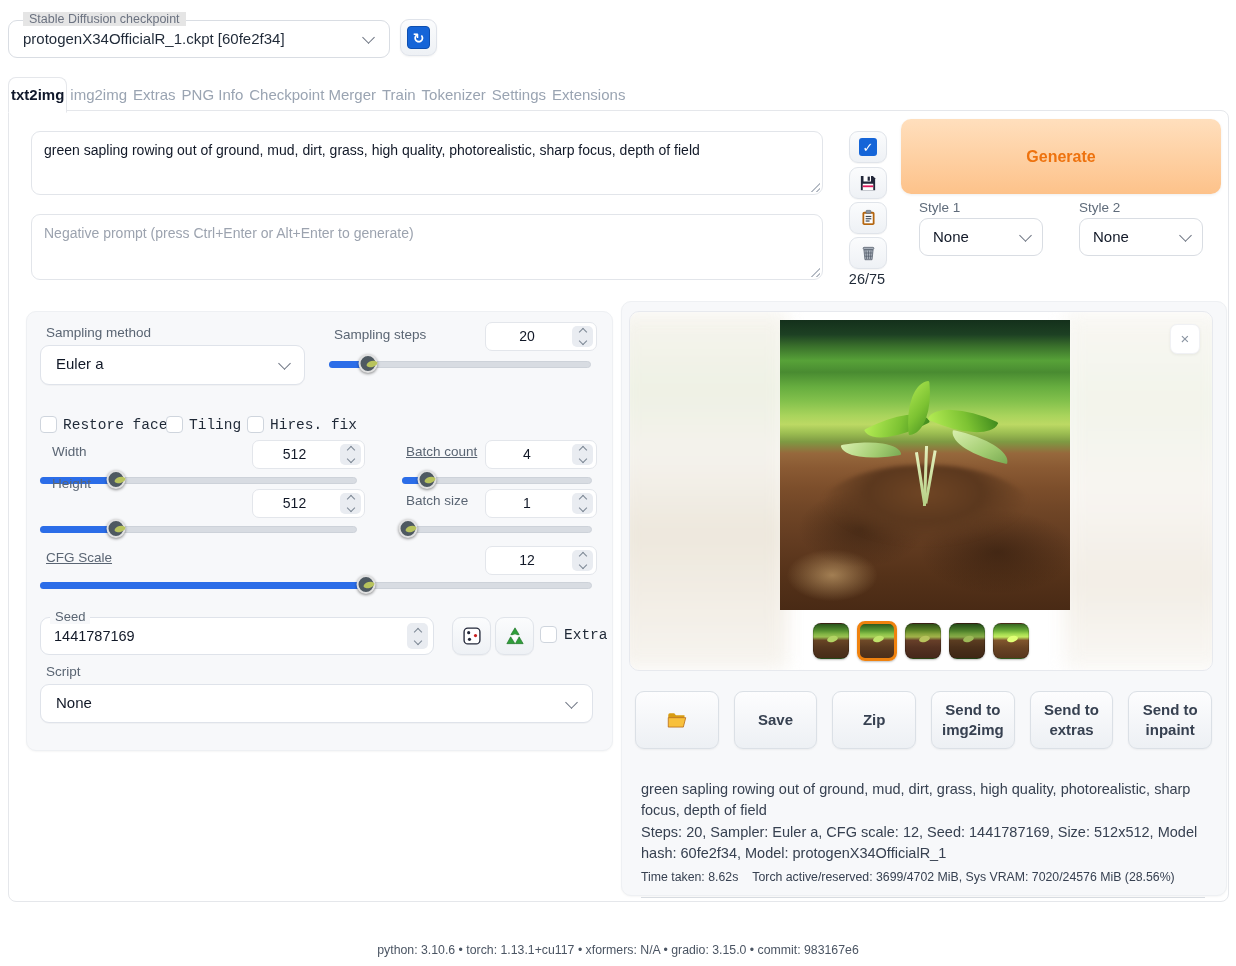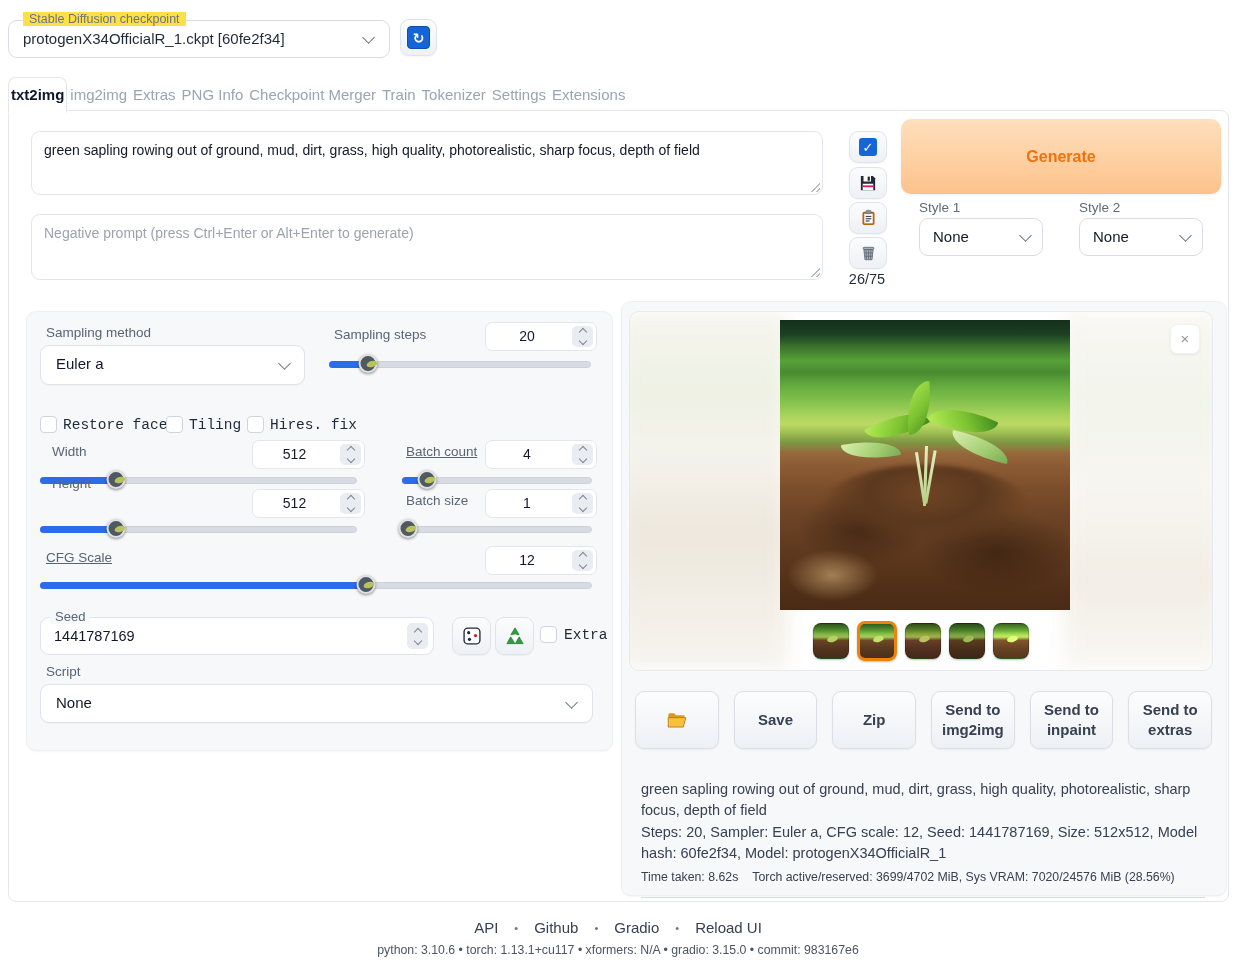--- a/index.html
+++ b/index.html
@@ -1,21 +1,21 @@
 <!DOCTYPE html>
 <html><head>
 <meta charset="utf-8">
 <style>
   html,body{margin:0;padding:0;background:#fff;}
   .canvas{position:relative;width:1236px;height:966px;background:#fff;
     font-family:"Liberation Sans","DejaVu Sans",sans-serif;color:#1f2937;overflow:hidden;}
   
   .ckpt{position:absolute;left:8px;top:20px;width:380px;height:36px;border:1px solid #d9dde3;
     border-radius:9px;background:#fff;cursor:pointer;}
-  .ckpt-legend{position:absolute;top:-9px;left:14px;background:#fde047;padding:0 6px;
+  .ckpt-legend{position:absolute;top:-9px;left:14px;background:#e5e5e5;padding:0 6px;
     font-size:12.5px;color:#6b7280;white-space:nowrap;}
   .ckpt-val{position:absolute;left:14px;top:0;line-height:36px;font-size:15px;color:#1f2937;}
   .chev{width:8px;height:8px;border-right:1.8px solid #6b7280;border-bottom:1.8px solid #6b7280;
     transform:rotate(45deg);display:inline-block;}
   .ckpt .chev{position:absolute;right:16px;top:12px;}
   .refresh-btn{position:absolute;left:400px;top:19px;width:35px;height:35px;border:1px solid #dfe3ea;
     border-radius:9px;background:linear-gradient(180deg,#fbfcfd,#eef1f5);cursor:pointer;
     display:flex;align-items:center;justify-content:center;box-shadow:0 1px 2px rgba(0,0,0,.05);}
   .refresh-ic{width:21px;height:21px;border-radius:4px;background:#1565d8;border:1px solid #0d4fb0;
     color:#fff;font-size:14px;font-weight:bold;display:flex;align-items:center;justify-content:center;}
@@ -392,31 +392,28 @@
     <div class="actions">
       <button class="act-btn">
         <svg width="24" height="20" viewBox="0 0 24 24">
             <path d="M1.5 6a2 2 0 012-2h5.2l2 2.2H21v3H1.5z" fill="#d89c12"></path>
             <path d="M1.5 9.2h21L19.6 20.5H1.5z" fill="#f8c03c" stroke="#b4650e" stroke-width=".9"></path>
           </svg>
       </button>
       <button class="act-btn">Save</button>
       <button class="act-btn">Zip</button>
       <button class="act-btn">Send to img2img</button>
+      <button class="act-btn">Send to extras</button>
       <button class="act-btn">Send to inpaint</button>
-      <button class="act-btn">Send to extras</button>
     </div>
 
     <div class="geninfo">
       <div>green sapling rowing out of ground, mud, dirt, grass, high quality, photorealistic, sharp focus, depth of field</div>
       <div class="params">Steps: 20, Sampler: Euler a, CFG scale: 12, Seed: 1441787169, Size: 512x512, Model hash: 60fe2f34, Model: protogenX34OfficialR_1</div>
       <div class="time-row">
         <span>Time taken: 8.62s</span><span>Torch active/reserved: 3699/4702 MiB, Sys VRAM: 7020/24576 MiB (28.56%)</span>
       </div>
     </div>
   </div>
 
-  <div class="footer-links">
-    <a>API</a><span class="dot">•</span><a>Github</a><span class="dot">•</span><a>Gradio</a><span class="dot">•</span><a>Reload UI</a>
-  </div>
   <div class="footer-vers">python: 3.10.6  •  torch: 1.13.1+cu117  •  xformers: N/A  •  gradio: 3.15.0  •  commit: 983167e6</div>
 
 </div>
 
 </body></html>

